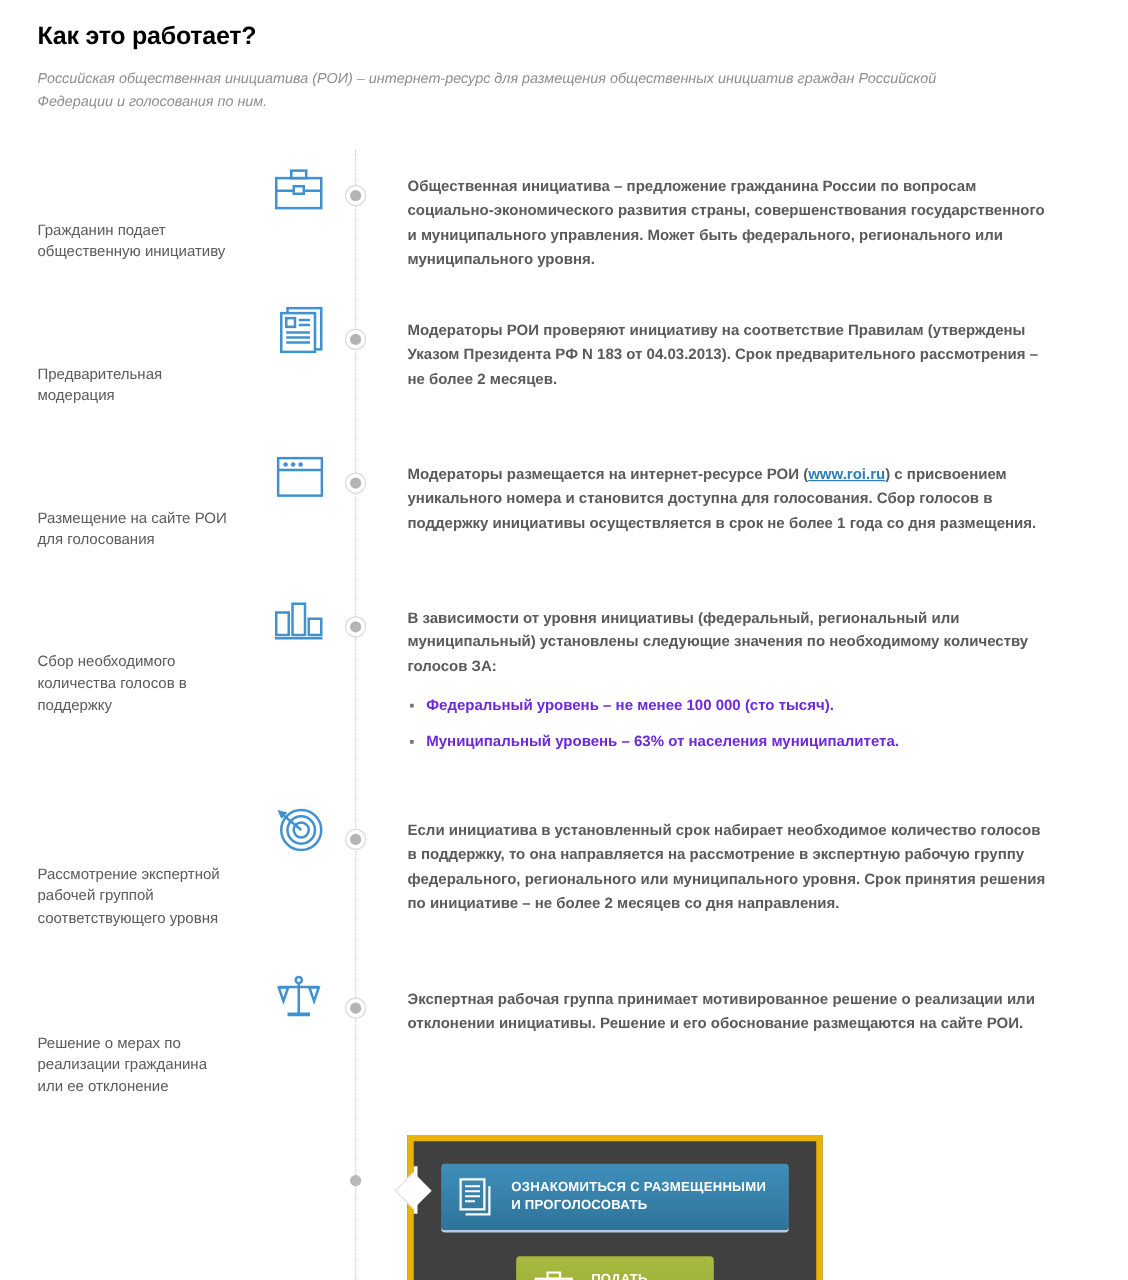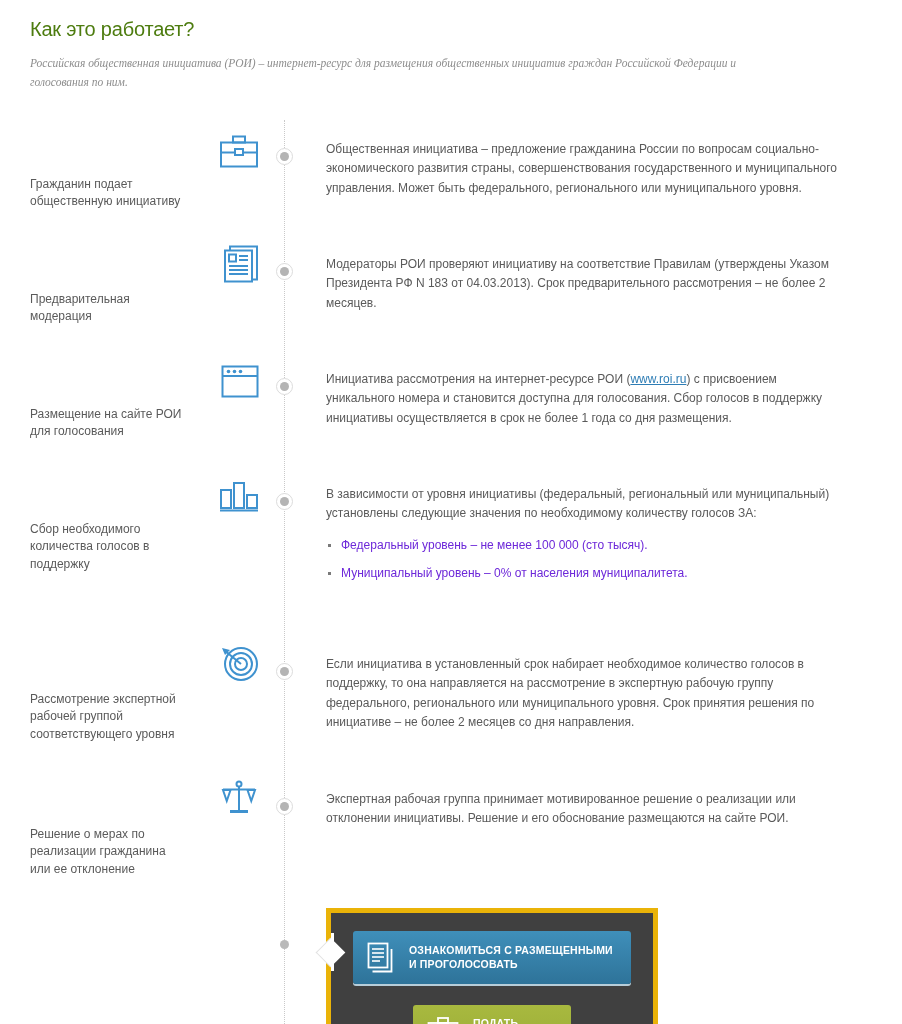--- a/index.html
+++ b/index.html
@@ -9,33 +9,32 @@
     font-family: "Liberation Sans", sans-serif;
     color: #4a4a4a;
   }
   body { width: 902px; min-height: 1024px; position: relative; overflow: hidden; }
 
   .page { position: relative; width: 902px; padding: 0 30px; }
 
   
   .page-title {
     font-size: 20px;
-    font-weight: normal;
-    color: #4d7c0f;
+    font-weight: bold;
+    color: #000000;
     letter-spacing: -0.2px;
     padding-top: 18px;
   }
   .page-intro {
     font-size: 11.5px;
     font-style: italic;
     color: #8d8d8d;
     line-height: 1.65;
     margin-top: 13px;
     max-width: 760px;
-    font-family: Liberation Serif, serif;
   }
 
   
   .timeline {
     position: relative;
     margin-top: 28px;
     padding-bottom: 40px;
   }
   
   .rail {
@@ -90,20 +89,21 @@
     height: 9px;
     border-radius: 50%;
     background: #b4b4b4;
   }
 
   .step-body {
     flex: 1;
     padding-left: 42px;
     padding-top: 20px;
     padding-right: 35px;
+    font-weight: bold;
   }
   .step-text {
     font-size: 12px;
     line-height: 1.62;
     color: #5a5a5a;
   }
   .step-text a {
     color: #2e7db5;
     text-decoration: underline;
   }
@@ -283,21 +283,21 @@
             <circle cx="19.5" cy="6.5" r="1.8" fill="#3f92cf"></circle>
           </svg>
         </div>
         <div class="step-label" style="white-space: pre-line;">Размещение на сайте РОИ
 для голосования</div>
       </div>
       <div class="step-dot">
           <i></i>
         </div>
       <div class="step-body">
-        <div class="step-text"><span>Инициатива рассмотрения на интернет-ресурсе РОИ (</span><a href="#">www.roi.ru</a><span>) с присвоением уникального номера и становится доступна для голосования. Сбор голосов в поддержку инициативы осуществляется в срок не более 1 года со дня размещения.</span></div>
+        <div class="step-text"><span>Модераторы размещается на интернет-ресурсе РОИ (</span><a href="#">www.roi.ru</a><span>) с присвоением уникального номера и становится доступна для голосования. Сбор голосов в поддержку инициативы осуществляется в срок не более 1 года со дня размещения.</span></div>
       </div>
     </div>
 
     <div class="step" style="min-height:170px">
       <div class="step-left">
         <div class="step-icon">
           <svg width="40" height="32" viewBox="0 0 40 32">
             <rect x="2" y="9" width="10" height="18" fill="none" stroke="#3f92cf" stroke-width="2"></rect>
             <rect x="15" y="2" width="10" height="25" fill="none" stroke="#3f92cf" stroke-width="2"></rect>
             <rect x="28" y="14" width="10" height="13" fill="none" stroke="#3f92cf" stroke-width="2"></rect>
@@ -308,21 +308,21 @@
 количества голосов в
 поддержку</div>
       </div>
       <div class="step-dot">
           <i></i>
         </div>
       <div class="step-body">
         <div class="step-text">В зависимости от уровня инициативы (федеральный, региональный или муниципальный) установлены следующие значения по необходимому количеству голосов ЗА:</div>
         <ul class="bullets">
           <li>Федеральный уровень – не менее 100 000 (сто тысяч).</li>
-          <li>Муниципальный уровень – 0% от населения муниципалитета.</li>
+          <li>Муниципальный уровень – 63% от населения муниципалитета.</li>
         </ul>
       </div>
     </div>
 
     <div class="step" style="min-height:135px">
       <div class="step-left">
         <div class="step-icon">
           <svg width="42" height="40" viewBox="0 0 42 40">
             <circle cx="24" cy="21" r="16" fill="none" stroke="#3f92cf" stroke-width="2"></circle>
             <circle cx="24" cy="21" r="11" fill="none" stroke="#3f92cf" stroke-width="2"></circle>

